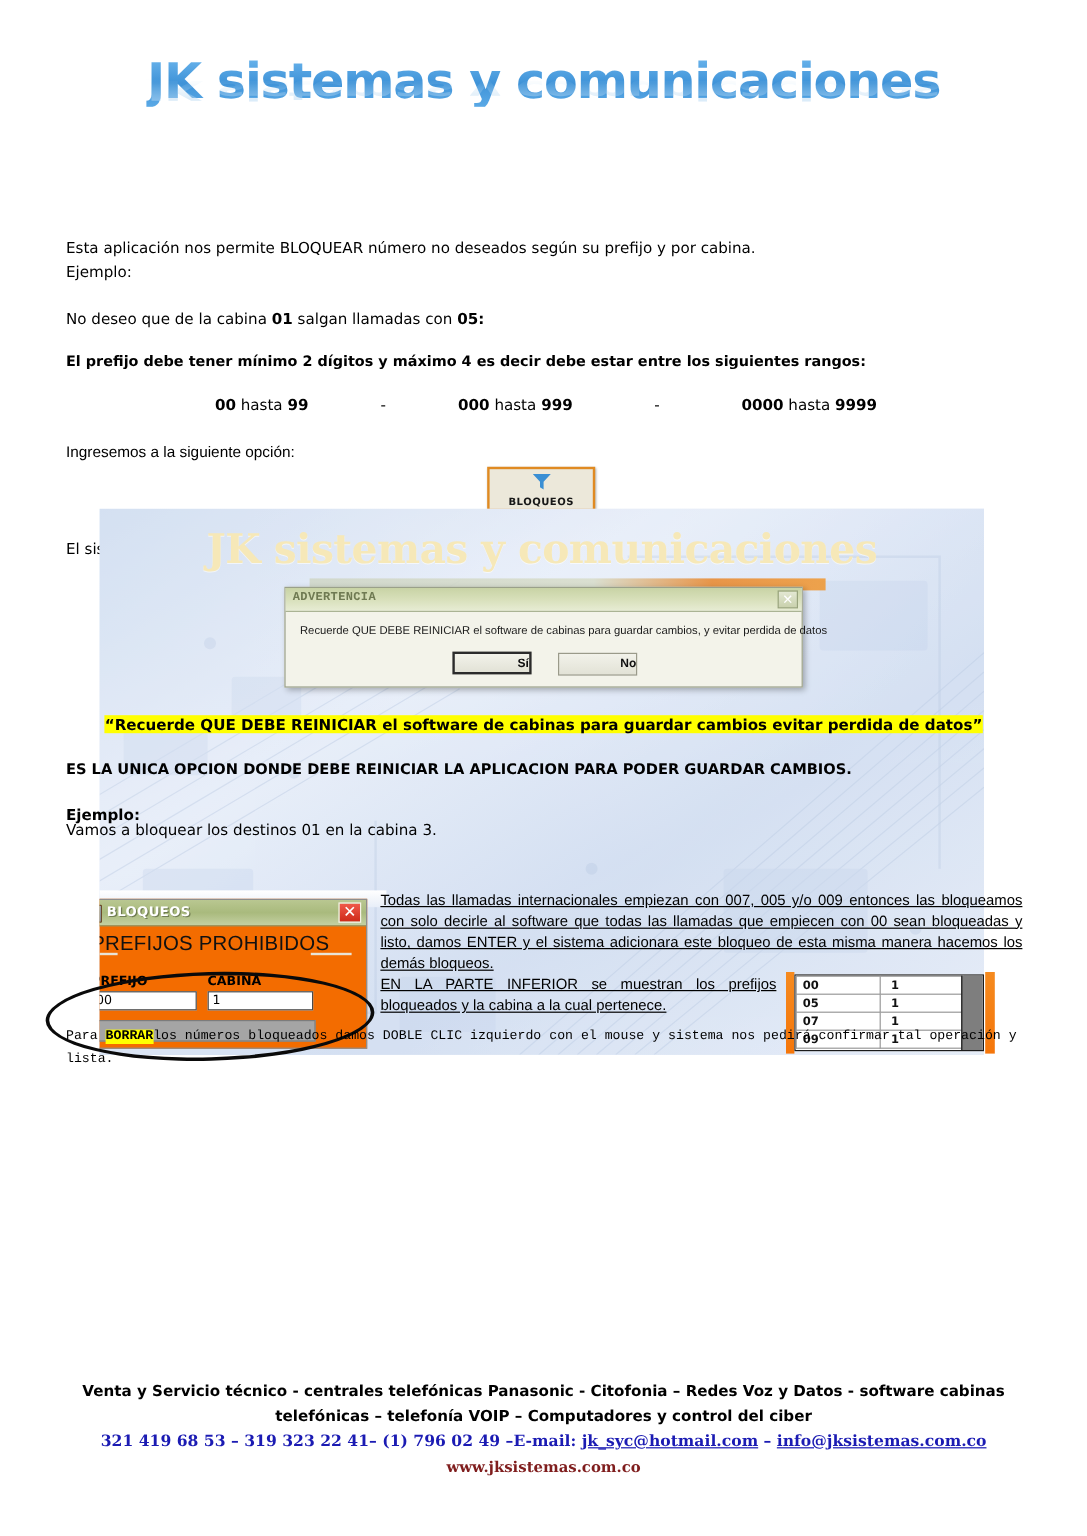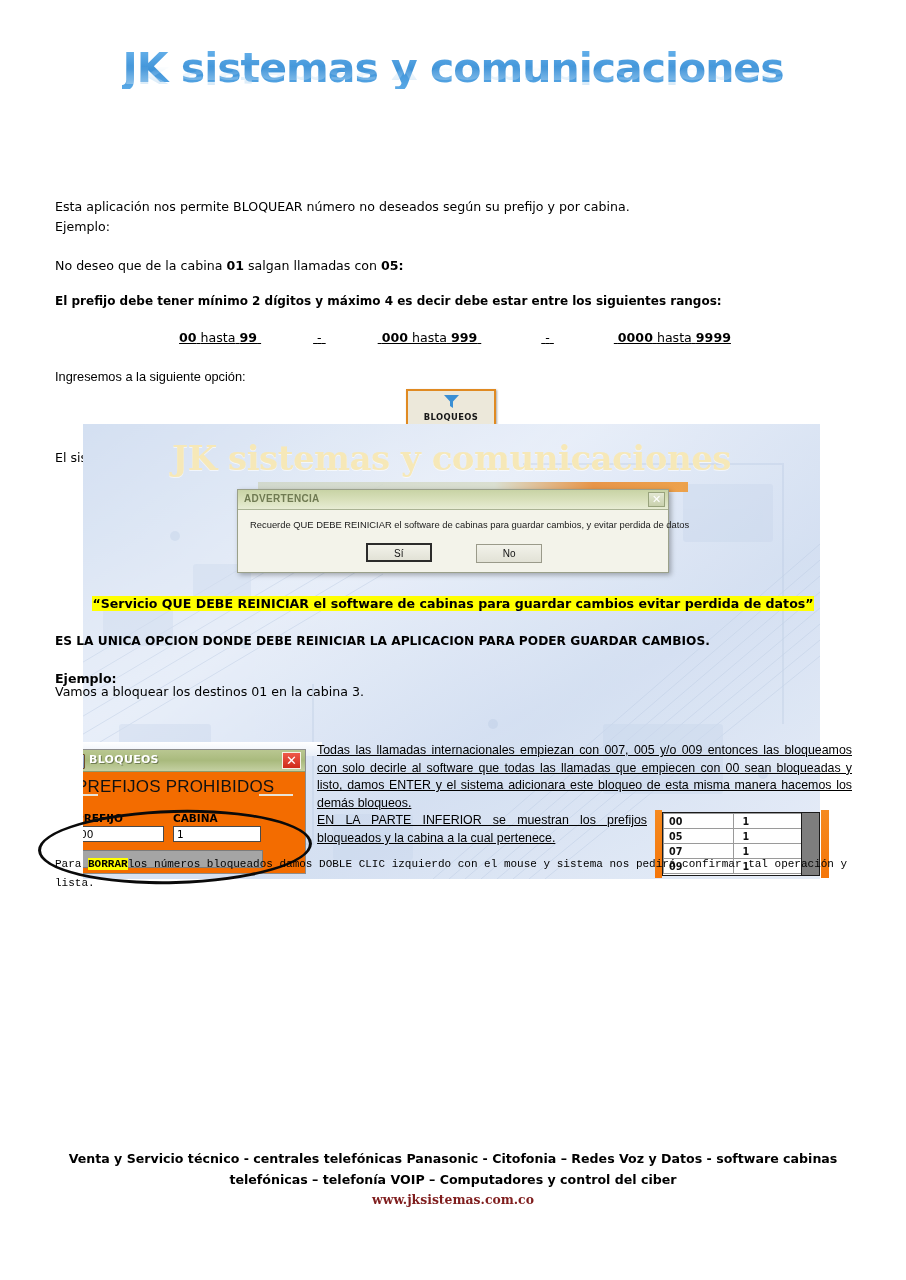--- a/index.html
+++ b/index.html
@@ -78,21 +78,21 @@
     color: #000;
     white-space: nowrap;
   }
   .b { font-weight: bold; }
   .hl { background: #ffff00; }
 
   .p-intro   { left: 55px; top: 199px; }
   .p-ejemplo { left: 55px; top: 219px; }
   .p-nodeseo { left: 55px; top: 258px; }
   .p-prefijo { left: 55px; top: 294px; font-weight: bold; font-size: 12px; }
-  .p-rangos  { left: 55px; top: 330px; width: 800px; text-align: center; text-decoration: underline; }
+  .p-rangos  { left: 55px; top: 330px; width: 800px; text-align: center; }
   .p-rangos .sp { display: inline-block; width: 52px; }
   .p-rangos .sp2 { display: inline-block; width: 60px; }
   .p-ingres  { left: 55px; top: 369px; font-family: "Liberation Sans", sans-serif; font-size: 12.8px; }
   .p-sistema { left: 55px; top: 450px; }
 
   
   .bloq-btn {
     position: absolute;
     left: 406px; top: 389px;
     width: 90px; height: 37px;
@@ -159,21 +159,21 @@
   }
   .dlg-title {
     height: 19px;
     background: linear-gradient(180deg, #c8d3a5 0%, #d7dfb9 48%, #e7ecd4 100%);
     border-bottom: 1px solid #aab394;
     position: relative;
   }
   .dlg-title-text {
     position: absolute;
     left: 6px; top: 3px;
-    font-family: Liberation Sans, sans-serif;
+    font-family: Liberation Mono, monospace;
     font-weight: bold;
     font-size: 10px;
     color: #6f7a52;
     letter-spacing: .3px;
     text-align: center;
   }
   .dlg-close {
     position: absolute;
     right: 3px; top: 2px;
     width: 17px; height: 15px;
@@ -203,23 +203,24 @@
   }
   .dlg-btn {
     display: inline-block;
     width: 66px; height: 19px;
     line-height: 17px;
     background: linear-gradient(180deg, #f2f2ea 0%, #e2e2d6 100%);
     border: 1px solid #9a9a8a;
     font-family: "Liberation Sans", sans-serif;
     font-size: 10px;
     color: #111;
-    text-align: center;
-    box-sizing: border-box;
-    margin: 0 20px;
+    text-align: right;
+    box-sizing: border-box;
+    margin: 0 9px;
+    font-weight: bold;
   }
   .dlg-btn.default { border: 2px solid #2b2b2b; }
 
   
   .p-quote {
     position: absolute;
     left: 0; top: 596px;
     width: 906px;
     text-align: center;
     font-family: "DejaVu Sans", sans-serif;
@@ -570,21 +571,21 @@
       <span class="win-fieldlabel lbl-cabina">CABINA</span>
       <div class="win-input inp-prefijo">00</div>
       <div class="win-input inp-cabina">1</div>
       <div class="win-grid"></div>
     </div>
   </div>
 
   <div class="ellipse"></div>
 
   <div class="p-quote">
-    <span class="hl">“Servicio QUE DEBE REINICIAR el software de cabinas para guardar cambios evitar perdida de datos”</span>
+    <span class="hl">“Recuerde QUE DEBE REINICIAR el software de cabinas para guardar cambios evitar perdida de datos”</span>
   </div>
   <div class="txt p-unica">ES LA UNICA OPCION DONDE DEBE REINICIAR LA APLICACION PARA PODER GUARDAR CAMBIOS.</div>
   <div class="txt p-ej2">Ejemplo:</div>
   <div class="txt p-vamos">Vamos a bloquear los destinos 01 en la cabina 3.</div>
 
   <div class="rcol">
     <p>Todas las llamadas internacionales empiezan con 007, 005 y/o 009 entonces las bloqueamos con solo decirle al software que todas las llamadas que empiecen con 00 sean bloqueadas y listo, damos ENTER y el sistema adicionara este bloqueo de esta misma manera hacemos los demás bloqueos.</p>
     <p class="para2">EN LA PARTE INFERIOR se muestran los prefijos bloqueados y la cabina a la cual pertenece.</p>
   </div>
 
@@ -615,16 +616,22 @@
   </div>
 
   <div class="p-borrar">
     <span>Para </span><span class="hl b">BORRAR</span><span>los números bloqueados damos DOBLE CLIC izquierdo con el  mouse y sistema nos pedirá confirmar tal operación y lista.</span>
   </div>
 
 
   <div class="footer">
     <div class="ln1">Venta y Servicio técnico - centrales telefónicas Panasonic - Citofonia – Redes Voz y Datos - software cabinas</div>
     <div class="ln2">telefónicas – telefonía VOIP – Computadores y control del ciber</div>
+    <div class="ln3">
+      <span>321 419 68 53 – 319 323 22 41– (1) 796 02 49 –E-mail:</span>
+      <span class="lk">jk_syc@hotmail.com</span>
+      <span>–</span>
+      <span class="lk">info@jksistemas.com.co</span>
+    </div>
     <div class="ln4">www.jksistemas.com.co</div>
   </div>
 
 </div>
 
 </body></html>

